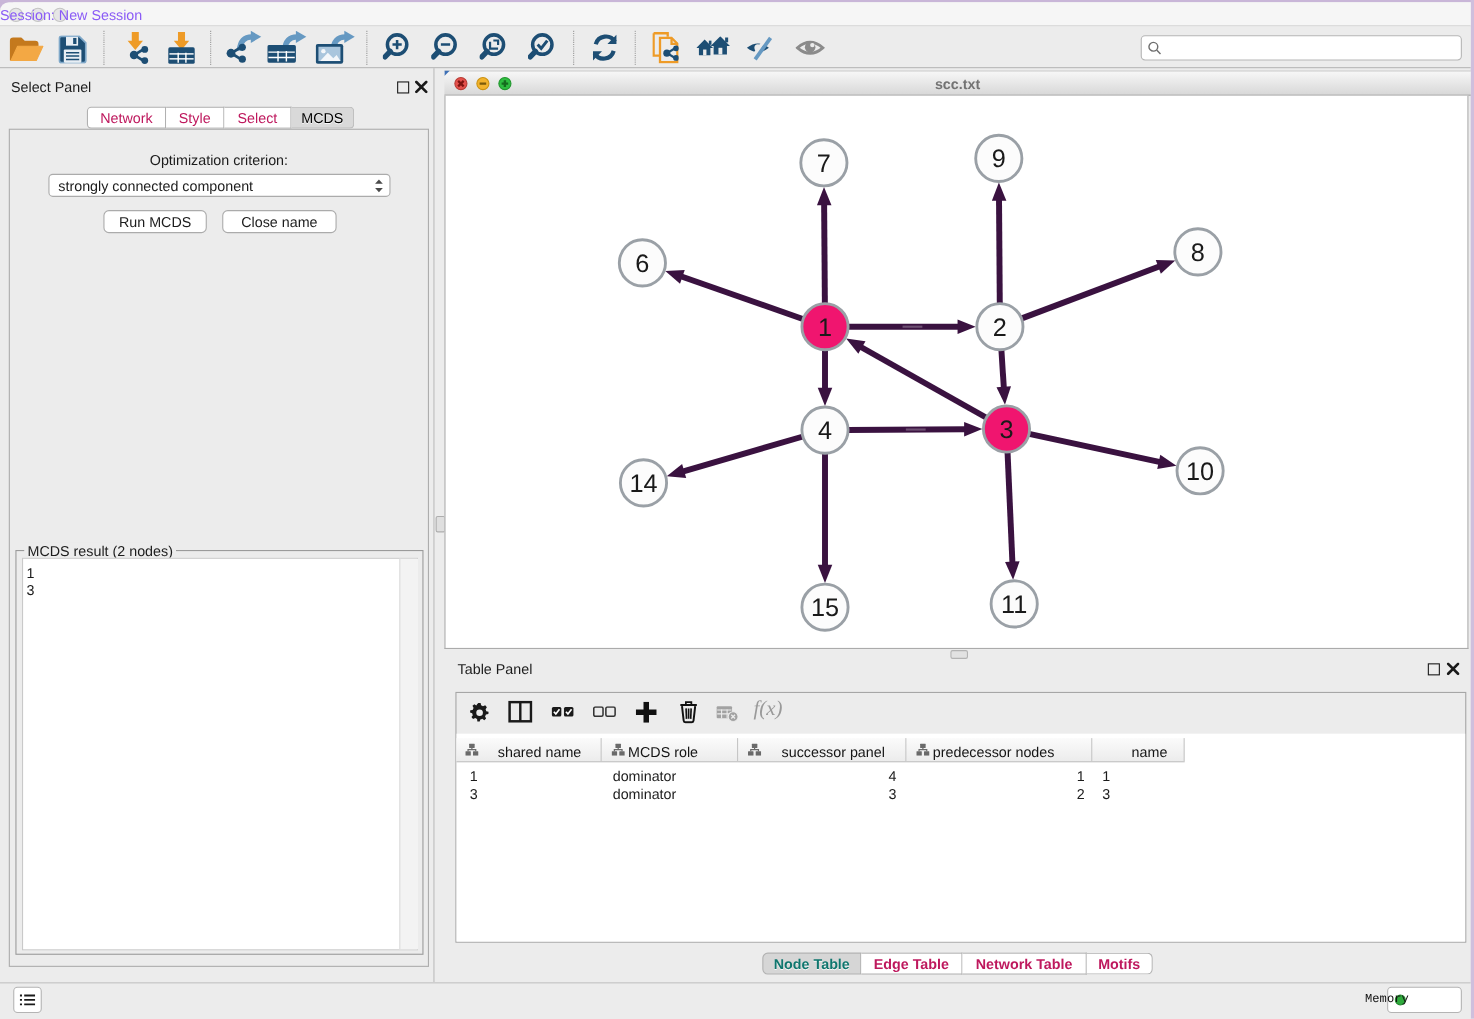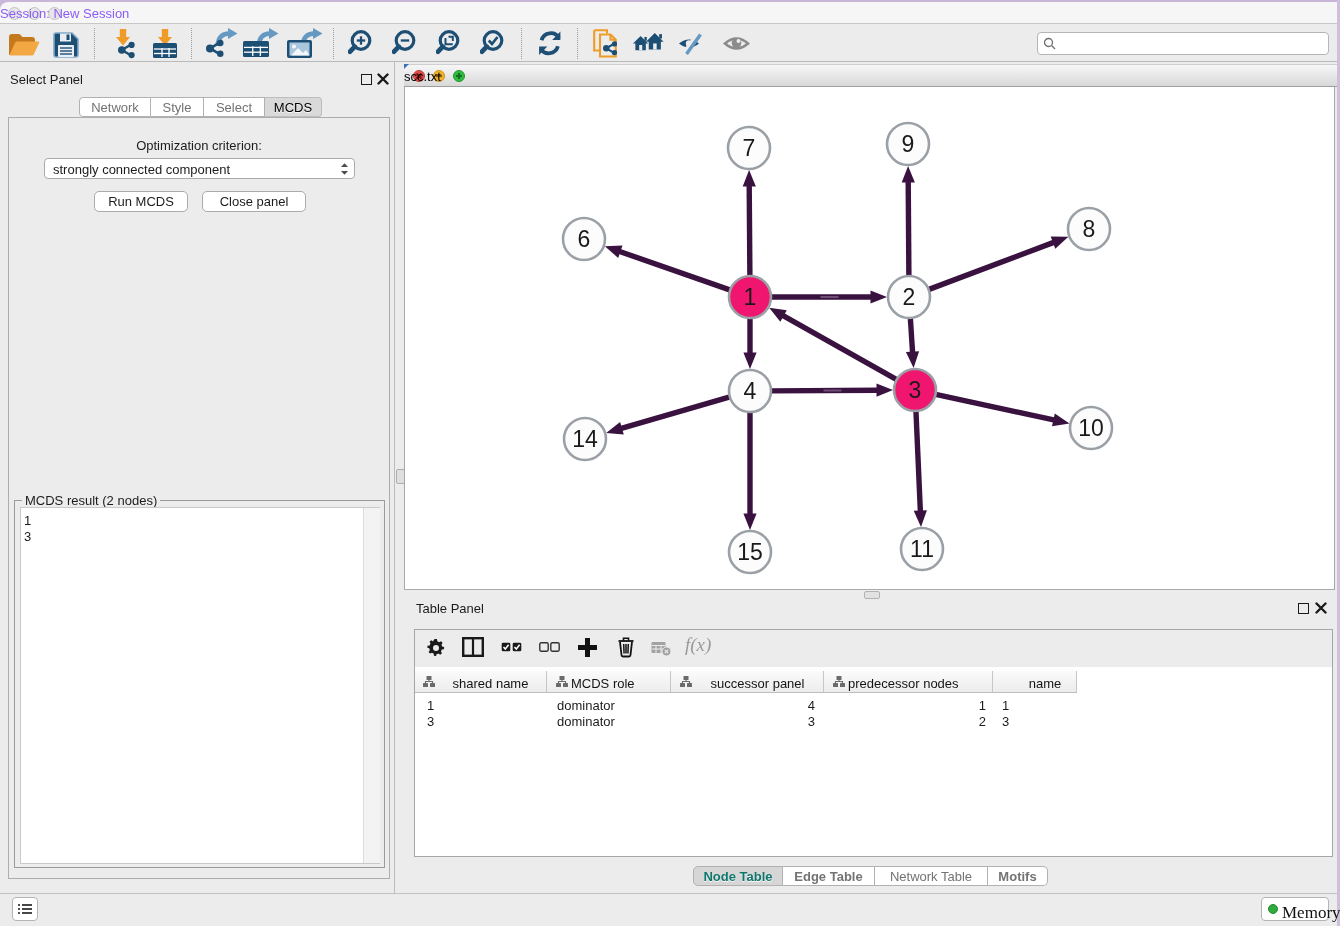--- a/index.html
+++ b/index.html
@@ -2,21 +2,21 @@
 <html><head>
 <meta charset="utf-8">
 <style>
 html,body{margin:0;padding:0}
 body{width:1340px;height:926px;position:relative;overflow:hidden;background:#ececec;
      font-family:"Liberation Sans",sans-serif;-webkit-font-smoothing:antialiased}
 .abs{position:absolute}
 .txt{font-size:13px;color:#1c1c1c;white-space:nowrap}
 .sep{position:absolute;top:28px;height:31px;width:0;border-left:1px dotted #9b9b9b}
 .tab{position:absolute;top:0;height:20px;line-height:20px;text-align:center;
-     background:#fff;border:1px solid #b1b1b1;font-size:13px;color:#737373;box-sizing:border-box}
+     background:#fff;border:1px solid #b1b1b1;font-size:13px;color:#be185d;box-sizing:border-box}
 </style>
 </head>
 <body>
 
 <div class="abs" style="left:0;top:0;width:12px;height:12px;background:#c9b6d8"></div>
 <div class="abs" style="left:0;top:0;width:1340px;height:2px;background:#c9b6d8"></div>
 <div class="abs" style="left:1337px;top:0;width:3px;height:926px;background:#cfbfdd"></div>
 
 <div class="abs" style="left:0;top:2px;width:1337px;height:21px;background:#f6f6f6;border-bottom:1px solid #c8c8c8;border-top-left-radius:8px"></div>
 <div class="abs" style="left:8px;top:7px;width:11px;height:11px;border-radius:50%;background:#e6e6e6;border:1px solid #c4c4c4"></div>
@@ -187,21 +187,21 @@
 
 <div class="abs" style="left:8px;top:117px;width:382px;height:762px;border:1px solid #adadad;background:#ececec;box-sizing:border-box"></div>
 <div class="abs txt" style="left:9px;top:138px;width:380px;text-align:center">Optimization criterion:</div>
 <div class="abs" style="left:44px;top:158px;width:311px;height:21px;background:#fff;border:1px solid #ababab;border-radius:4px;box-sizing:border-box"></div>
 <div class="abs txt" style="left:53px;top:162px">strongly connected component</div>
 <svg class="abs" style="left:339px;top:162px" width="11" height="14" viewBox="0 0 11 14">
     <path d="M2 5 L5.5 1.2 L9 5 Z" fill="#4a4a4a"></path>
     <path d="M2 9 L5.5 12.8 L9 9 Z" fill="#4a4a4a"></path>
   </svg>
 <div class="abs txt" style="left:94px;top:191px;width:94px;height:21px;line-height:20px;text-align:center;background:#fff;border:1px solid #ababab;border-radius:5px;box-sizing:border-box">Run MCDS</div>
-<div class="abs txt" style="left:202px;top:191px;width:104px;height:21px;line-height:20px;text-align:center;background:#fff;border:1px solid #ababab;border-radius:5px;box-sizing:border-box">Close panel</div>
+<div class="abs txt" style="left:202px;top:191px;width:104px;height:21px;line-height:20px;text-align:center;background:#fff;border:1px solid #ababab;border-radius:5px;box-sizing:border-box">Close name</div>
 
 <div class="abs" style="left:14px;top:500px;width:371px;height:368px;border:1px solid #9b9b9b;box-sizing:border-box"></div>
 <div class="abs txt" style="left:22px;top:493px;background:#ececec;padding:0 3px">MCDS result (2 nodes)</div>
 <div class="abs" style="left:20px;top:507px;width:360px;height:357px;background:#fff;border:1px solid #c9c9c9;box-sizing:border-box"></div>
 <div class="abs" style="left:363px;top:508px;width:16px;height:355px;background:#f3f3f3;border-left:1px solid #dcdcdc"></div>
 <div class="abs txt" style="left:24px;top:513px">1</div>
 <div class="abs txt" style="left:24px;top:529px">3</div>
 
 <div class="abs" style="left:394px;top:62px;width:1px;height:831px;background:#bcbcbc"></div>
 <div class="abs" style="left:396px;top:469px;width:7px;height:13px;background:#dfdfdf;border:1px solid #adadad;border-radius:2px"></div>
@@ -215,21 +215,21 @@
     <path d="M3.5 3.5 L8.5 8.5 M8.5 3.5 L3.5 8.5" stroke="#7e1410" stroke-width="2"></path>
   </svg>
 <div class="abs" style="left:433px;top:70px;width:12px;height:12px;border-radius:50%;background:#f2b32c;border:1px solid #cc9212;box-sizing:border-box"></div>
 <svg class="abs" style="left:433px;top:70px" width="12" height="12" viewBox="0 0 12 12">
     <line x1="3" y1="6" x2="9" y2="6" stroke="#7a5a0a" stroke-width="2.2"></line>
   </svg>
 <div class="abs" style="left:453px;top:70px;width:12px;height:12px;border-radius:50%;background:#2ebd40;border:1px solid #23962f;box-sizing:border-box"></div>
 <svg class="abs" style="left:453px;top:70px" width="12" height="12" viewBox="0 0 12 12">
     <path d="M3 6 L9 6 M6 3 L6 9" stroke="#156b1e" stroke-width="2.2"></path>
   </svg>
-<div class="abs txt" style="left:404px;top:69px;width:933px;text-align:left;font-weight:normal;color:#000000">scc.txt</div>
+<div class="abs txt" style="left:404px;top:69px;width:933px;text-align:center;font-weight:bold;color:#737373">scc.txt</div>
 <div class="abs" style="left:404px;top:87px;width:931px;height:503px;background:#fff;border-left:1px solid #a8a8a8;border-right:1px solid #a8a8a8;border-bottom:1px solid #ababab;box-sizing:border-box"></div>
 <svg id="graph" width="929" height="502" viewBox="0 0 929 502" style="position:absolute;left:405px;top:87px">
     <line x1="344.9" y1="190.0" x2="344.2" y2="98.0" stroke="#3a1240" stroke-width="5.4"></line>
     <polygon points="344.1,83.0 350.9,99.5 337.7,99.5" fill="#3a1240"></polygon>
     <line x1="326.1" y1="203.4" x2="213.9" y2="164.2" stroke="#3a1240" stroke-width="5.4"></line>
     <polygon points="199.8,159.3 217.5,158.5 213.2,170.9" fill="#3a1240"></polygon>
     <line x1="365.0" y1="210.0" x2="467.0" y2="210.0" stroke="#3a1240" stroke-width="5.4"></line>
     <polygon points="482.0,210.0 465.5,216.6 465.5,203.4" fill="#3a1240"></polygon>
     <rect x="415.5" y="209.0" width="18" height="2" fill="#6d4f72"></rect>
     <line x1="345.0" y1="230.0" x2="345.0" y2="267.0" stroke="#3a1240" stroke-width="5.4"></line>
@@ -384,30 +384,30 @@
 <div class="abs txt" style="left:860px;top:698px;width:126px;text-align:right">1</div>
 <div class="abs txt" style="left:1002px;top:698px">1</div>
 <div class="abs txt" style="left:427px;top:714px">3</div>
 <div class="abs txt" style="left:557px;top:714px">dominator</div>
 <div class="abs txt" style="left:700px;top:714px;width:115px;text-align:right">3</div>
 <div class="abs txt" style="left:860px;top:714px;width:126px;text-align:right">2</div>
 <div class="abs txt" style="left:1002px;top:714px">3</div>
 
 <div class="tab" style="left:693px;top:866px;width:90px;height:20px;line-height:19px;border-top-left-radius:5px;border-bottom-left-radius:5px;background:#d6d6d6;color:#0f766e;text-shadow:0 1px 0 #f8f8f8;font-weight:bold">Node Table</div>
 <div class="tab" style="left:783px;top:866px;width:92px;height:20px;line-height:19px;border-left:none;font-weight:bold">Edge Table</div>
-<div class="tab" style="left:875px;top:866px;width:113px;height:20px;line-height:19px;border-left:none;font-weight:normal">Network Table</div>
+<div class="tab" style="left:875px;top:866px;width:113px;height:20px;line-height:19px;border-left:none;font-weight:bold">Network Table</div>
 <div class="tab" style="left:988px;top:866px;width:60px;height:20px;line-height:19px;border-top-right-radius:5px;border-bottom-right-radius:5px;border-left:none;font-weight:bold">Motifs</div>
 
 <div class="abs" style="left:0;top:893px;width:1337px;height:33px;background:#ececec;border-top:1px solid #c2c2c2;box-sizing:border-box"></div>
 <div class="abs" style="left:12px;top:897px;width:26px;height:24px;background:#fff;border:1px solid #b4b4b4;border-radius:4px;box-sizing:border-box"></div>
 <svg class="abs" style="left:18px;top:903px" width="14" height="12" viewBox="0 0 14 12">
     <g stroke="#1a1a1a" stroke-width="1.6">
       <line x1="0" y1="2" x2="2" y2="2"></line>
       <line x1="4" y1="2" x2="14" y2="2"></line>
       <line x1="0" y1="6" x2="2" y2="6"></line>
       <line x1="4" y1="6" x2="14" y2="6"></line>
       <line x1="0" y1="10" x2="2" y2="10"></line>
       <line x1="4" y1="10" x2="14" y2="10"></line>
     </g>
   </svg>
 <div class="abs" style="left:1261px;top:897px;width:68px;height:24px;background:#fff;border:1px solid #b4b4b4;border-radius:4px;box-sizing:border-box"></div>
 <div class="abs" style="left:1268px;top:904px;width:10px;height:10px;border-radius:50%;background:#2faa3c;border:1px solid #238a2e;box-sizing:border-box"></div>
-<div class="abs" style="left:1282px;top:903px;font-size:17px;color:#111;font-family:Liberation Serif, serif">Memory</div>
+<div class="abs" style="left:1241px;top:903px;font-size:11px;color:#111;font-family:Liberation Mono, monospace">Memory</div>
 
 </body></html>

